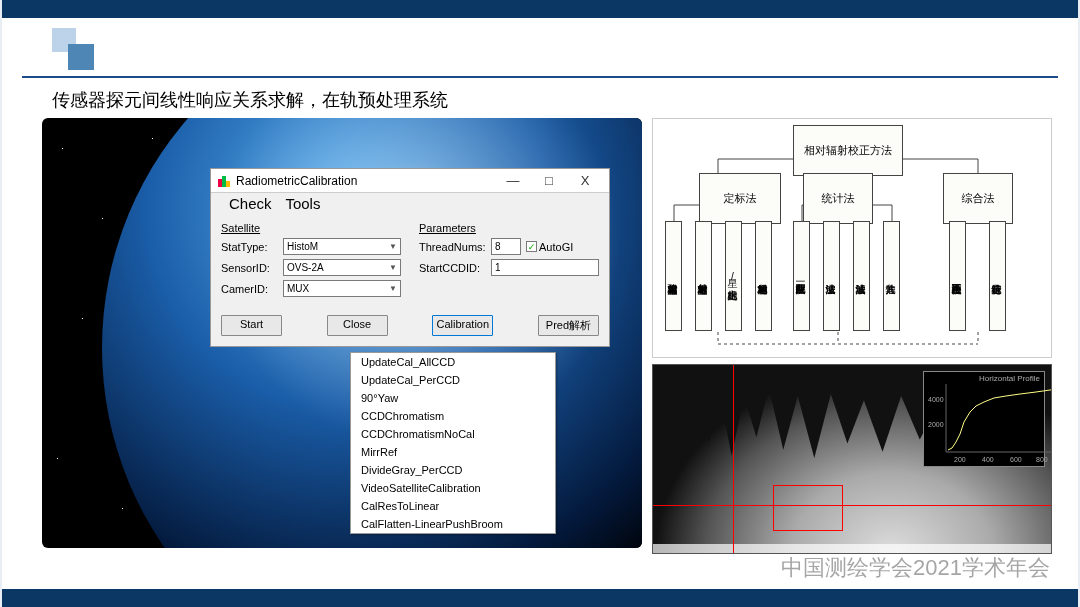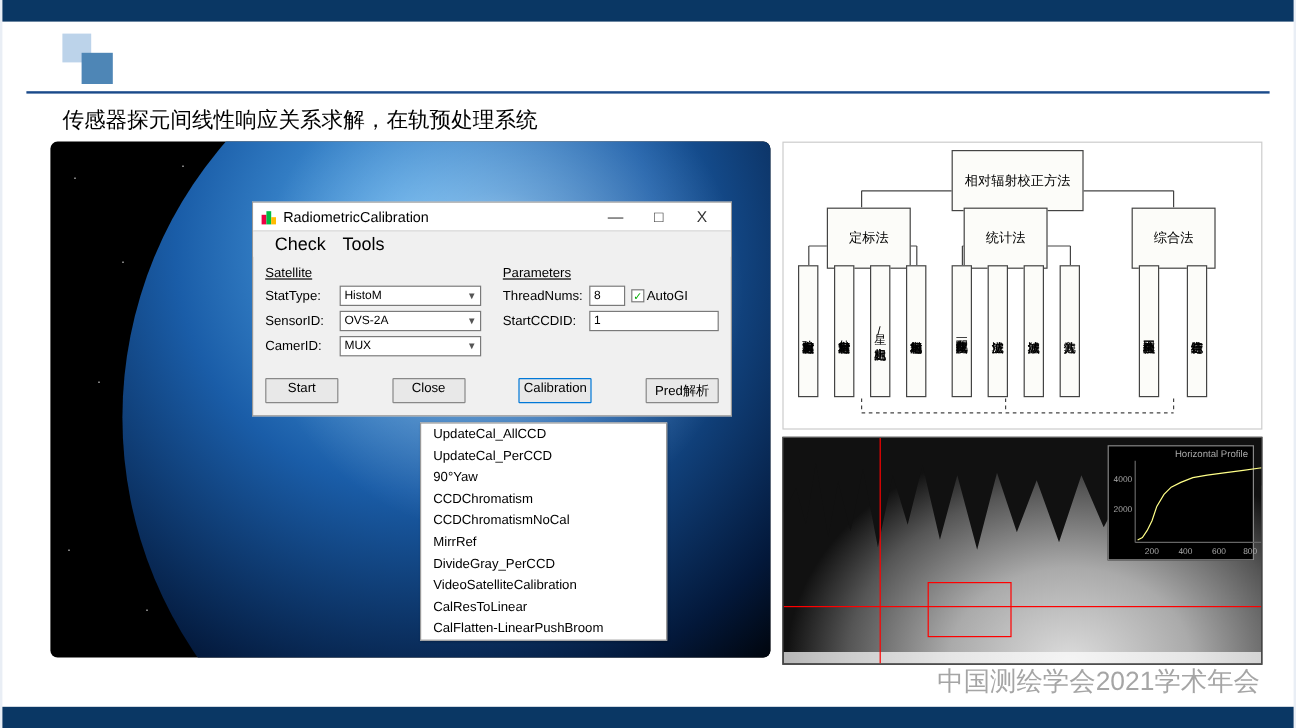--- a/index.html
+++ b/index.html
@@ -42,21 +42,21 @@
 .btn-row { display:flex; justify-content:space-between; padding:8px 10px 10px; gap:4px;}
 .btn { border:1px solid #888; background:#e8e8e8; padding:2px 0; font-size:11px; text-align:center; cursor:default; border-radius:1px; }
 .btn-row .btn{width:61px;}
 .btn.active { border:1px solid #0078d7; }
 .dropdown { position:absolute; left:308px; top:234px; width:206px; background:#fff; border:1px solid #999; font-family: Tahoma, sans-serif; font-size:11px; box-shadow:1px 1px 2px rgba(0,0,0,.3); }
 .dropdown .item { padding:3px 10px; cursor:default; }
 .right { width:400px; display:flex; flex-direction:column; gap:6px; }
 .diagram { border:1px solid #ccc; background:#fff; padding:6px 4px 4px; position:relative; height:240px; }
 .d-box { border:1px solid #444; background:#fcfcf9; padding:17px 6px; font-size:11px; text-align:center; position:absolute; }
 .d-root { left:140px; top:6px; width:110px; }
-.d-cat1 { left:36px; top:54px; width:70px; }
+.d-cat1 { left:46px; top:54px; width:82px; }
 .d-cat2 { left:150px; top:54px; width:70px; }
 .d-cat3 { left:290px; top:54px; width:70px; }
 .v-box { border:1px solid #444; background:#fcfcf9; position:absolute; top:102px; height:110px; width:17px; writing-mode:vertical-rl; text-orientation:upright; font-size:10px; line-height:17px; text-align:center;}
 .diagram svg.lines{position:absolute;inset:0;pointer-events:none;}
 .wave { border:1px solid #555; height:190px; position:relative; background:#000; overflow:hidden; }
 .wave-bg { position:absolute; inset:0; background:
   linear-gradient(to top, rgba(255,255,255,.7), rgba(255,255,255,.7) 5%, transparent 5%),
   radial-gradient(ellipse at 60% 100%, #ddd 0, #aaa 30%, #555 55%, #111 70%);
   filter: blur(.4px);
 }

